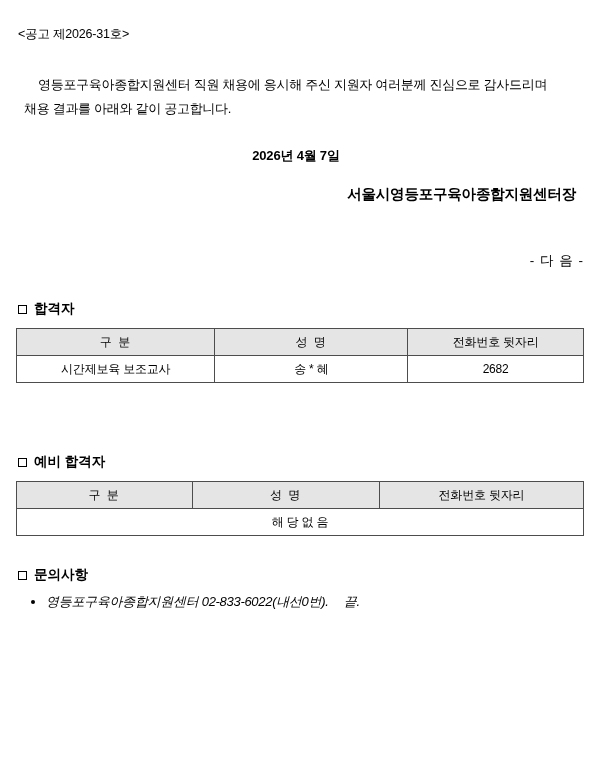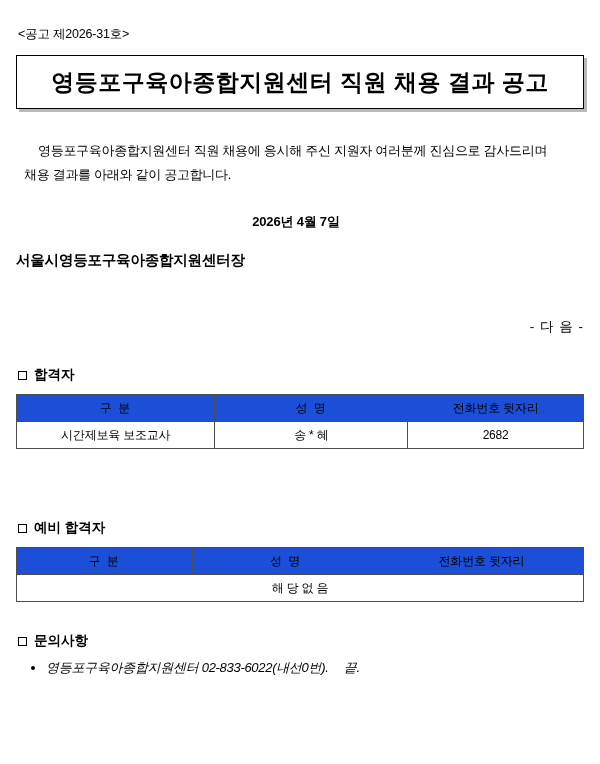--- a/index.html
+++ b/index.html
@@ -55,21 +55,21 @@
   .date-line {
     margin-top: 26px;
     text-align: center;
     font-size: 13px;
     font-weight: bold;
     padding-right: 8px;
     letter-spacing: -0.2px;
   }
   .org-line {
     margin-top: 20px;
-    text-align: left;
+    text-align: right;
     font-size: 14.5px;
     font-weight: bold;
     padding-right: 8px;
     letter-spacing: -0.2px;
   }
   .damm {
     margin-top: 48px;
     text-align: right;
     font-size: 13.5px;
     letter-spacing: 1px;
@@ -98,21 +98,21 @@
   }
   table.doc th, table.doc td {
     border: 1px solid #4d4d4d;
     height: 26px;
     font-size: 12px;
     text-align: center;
     letter-spacing: -0.2px;
     padding: 0 2px;
   }
   table.doc th {
-    background: #1d4ed8;
+    background: #e5e5e5;
     font-weight: normal;
     letter-spacing: 1.5px;
   }
   table.doc th.tight { letter-spacing: -0.2px; }
   td.none-cell { letter-spacing: 1.5px; }
   .inquiry-list {
     margin: 9px 0 0 0;
     padding-left: 30px;
     font-size: 13px;
     letter-spacing: -0.3px;
@@ -121,23 +121,20 @@
   .inquiry-list li .end { margin-left: 12px; }
   .gap-big { height: 40px; }
 </style>
 </head>
 <body>
 
 <div class="page">
 
   <div class="notice-no">&lt;공고 제2026-31호&gt;</div>
 
-  <div class="title-box">
-    <div class="title-text">영등포구육아종합지원센터 직원 채용 결과 공고</div>
-  </div>
 
   <div class="intro">
     <div class="p1">영등포구육아종합지원센터 직원 채용에 응시해 주신 지원자 여러분께 진심으로 감사드리며</div>
     <div>채용 결과를 아래와 같이 공고합니다.</div>
   </div>
 
   <div class="date-line">2026년 4월 7일</div>
   <div class="org-line">서울시영등포구육아종합지원센터장</div>
 
   <div class="damm">- 다  음 -</div>

